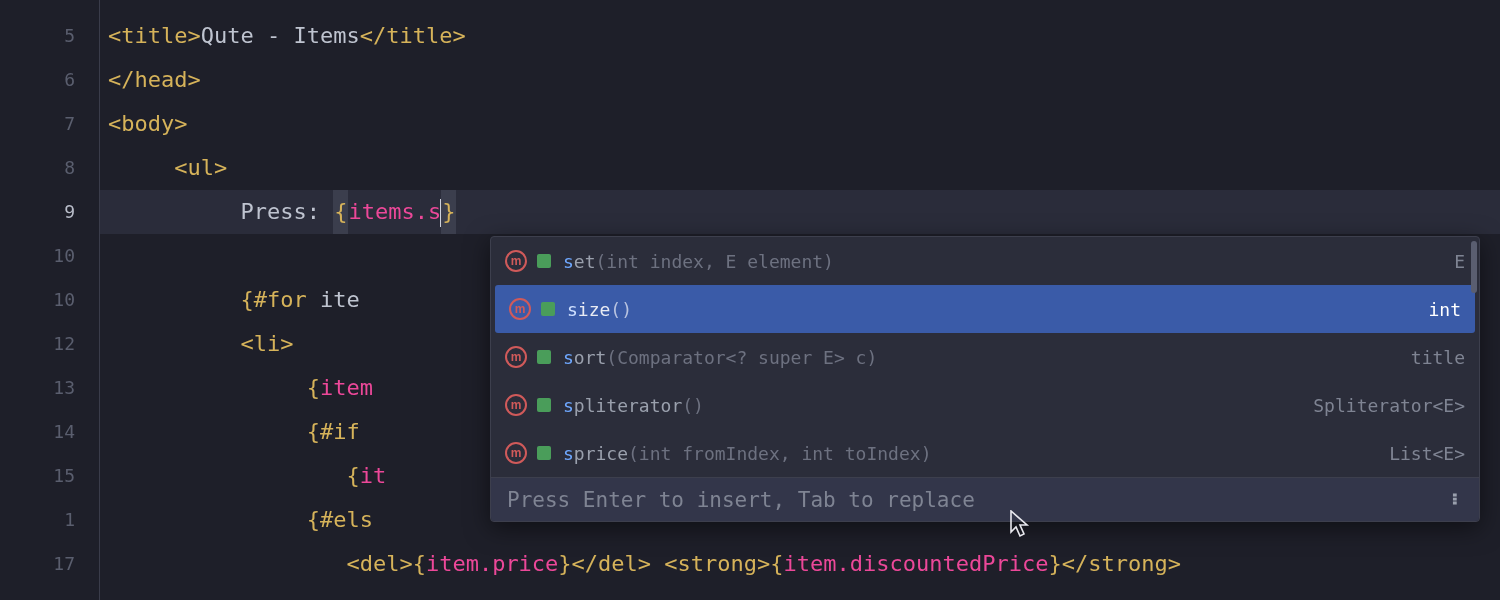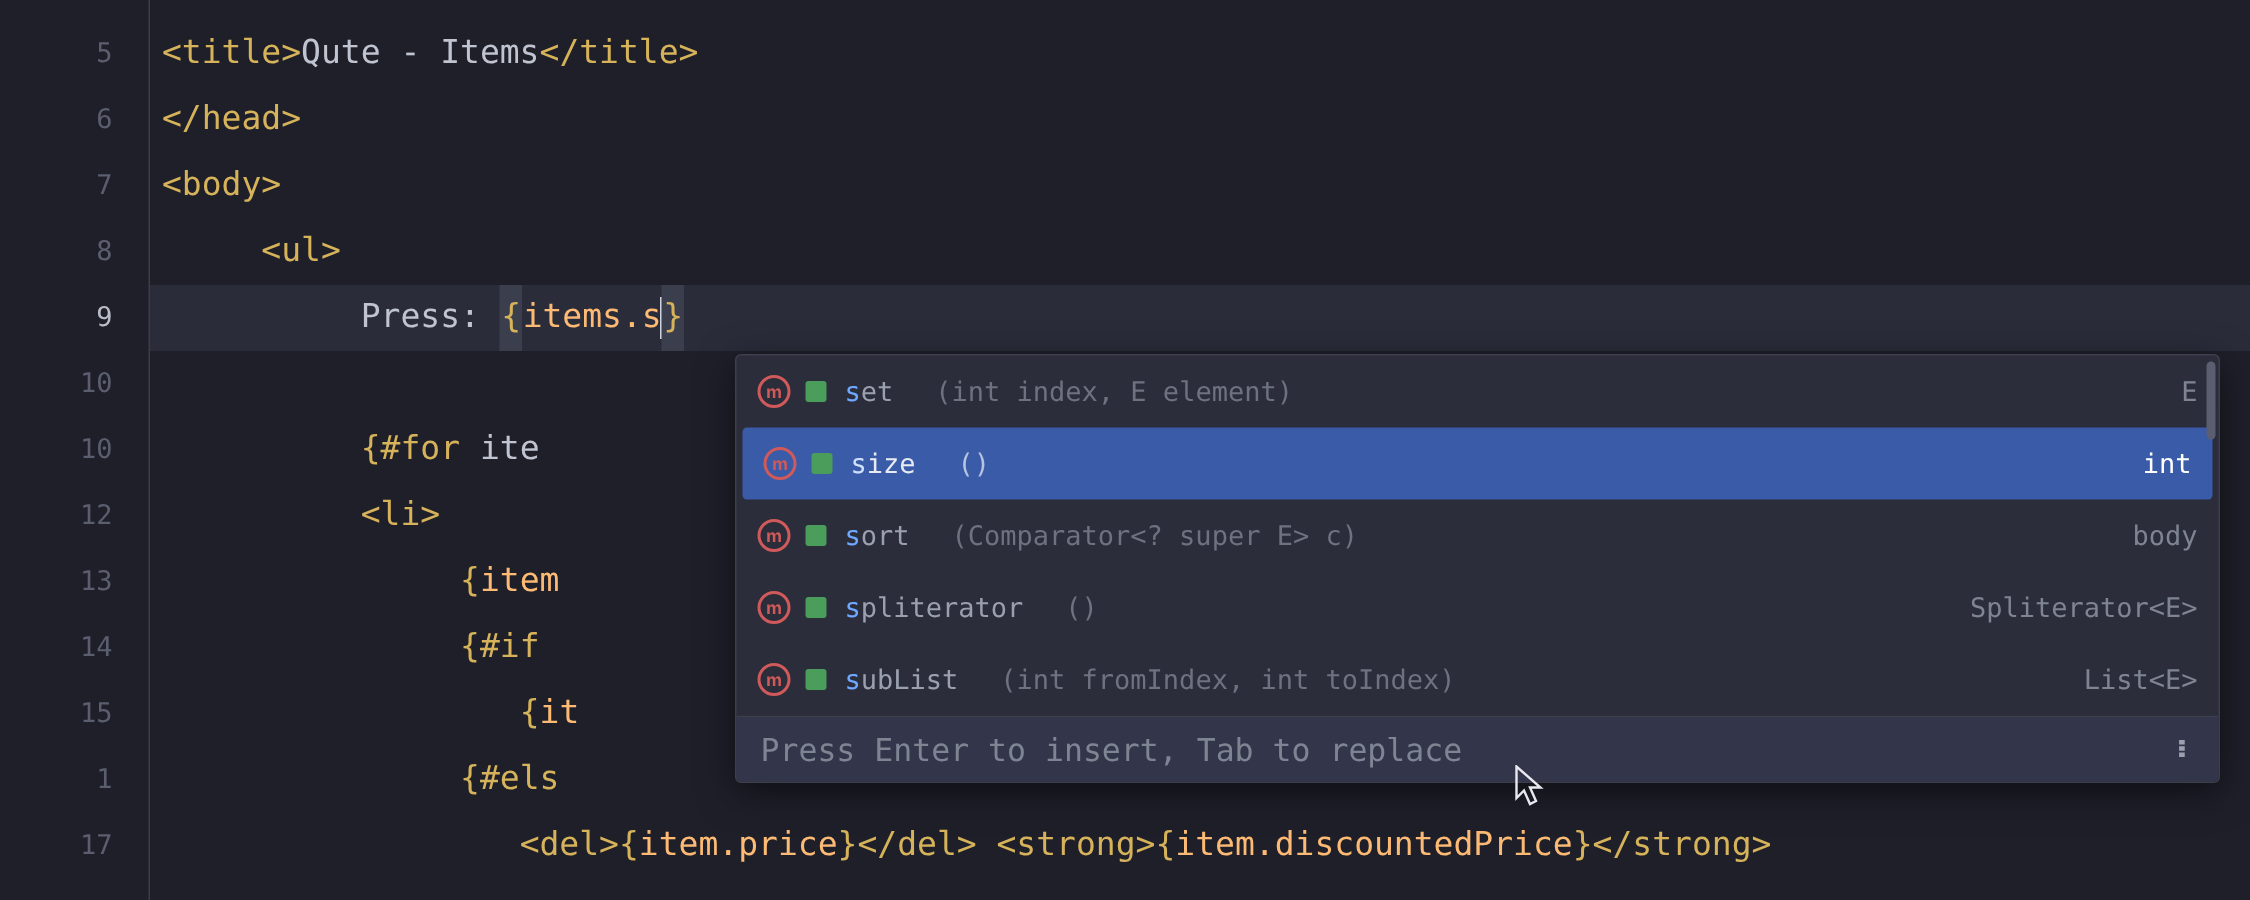--- a/index.html
+++ b/index.html
@@ -47,21 +47,21 @@
     white-space: pre;
     padding-left: 8px;
     font-size: 22px;
   }
   .line.current {
     background: #2a2c3a;
   }
   .t-tag { color: #d6b35a; }
   .t-text { color: #bfc4d0; }
   .t-brace { color: #d6b35a; }
-  .t-var { color: #fdba74; text-align: center; }
+  .t-var { color: #ec4899; text-align: center; }
   .hl-box {
     display: inline-block;
     background: #3b3e4d;
     padding: 0 1px;
   }
   .cursor {
     display: inline-block;
     width: 2px;
     height: 28px;
     background: #cfd2dc;
@@ -118,21 +118,20 @@
   .c-name {
     color: #9aa0ad;
   }
   .c-row.selected .c-name { color: #e8ebf3; }
   .c-match {
     color: #6fa8ff;
   }
   .c-row.selected .c-match { color: #cfe0ff; }
   .c-params {
     color: #6d7180;
-    margin-left: 28px;
   }
   .c-row.selected .c-params { color: #b8c3e0; }
   .c-ret {
     margin-left: auto;
     color: #7f8493;
   }
   .c-row.selected .c-ret { color: #ffffff; text-align: right; }
   .c-footer {
     display: flex;
     align-items: center;
@@ -217,33 +216,33 @@
         <span class="c-icon-lock"></span>
         <span class="c-name"><span class="c-match">s</span><span>ize</span></span>
           <span class="c-params">()</span>
         <span class="c-ret">int</span>
       </div>
       <div class="c-row">
         <span class="c-icon-m">m</span>
         <span class="c-icon-lock"></span>
         <span class="c-name"><span class="c-match">s</span><span>ort</span></span>
           <span class="c-params">(Comparator&lt;? super E&gt; c)</span>
-        <span class="c-ret">body</span>
+        <span class="c-ret">title</span>
       </div>
       <div class="c-row">
         <span class="c-icon-m">m</span>
         <span class="c-icon-lock"></span>
         <span class="c-name"><span class="c-match">s</span><span>pliterator</span></span>
           <span class="c-params">()</span>
         <span class="c-ret">Spliterator&lt;E&gt;</span>
       </div>
       <div class="c-row">
         <span class="c-icon-m">m</span>
         <span class="c-icon-lock"></span>
-        <span class="c-name"><span class="c-match">s</span><span>ubList</span></span>
+        <span class="c-name"><span class="c-match">s</span><span>price</span></span>
           <span class="c-params">(int fromIndex, int toIndex)</span>
         <span class="c-ret">List&lt;E&gt;</span>
       </div>
       <div class="c-footer">
         <span>Press Enter to insert, Tab to replace</span>
         <span class="c-more">⋯</span>
       </div>
       <div class="scrollbar-thumb"></div>
     </div>
 

